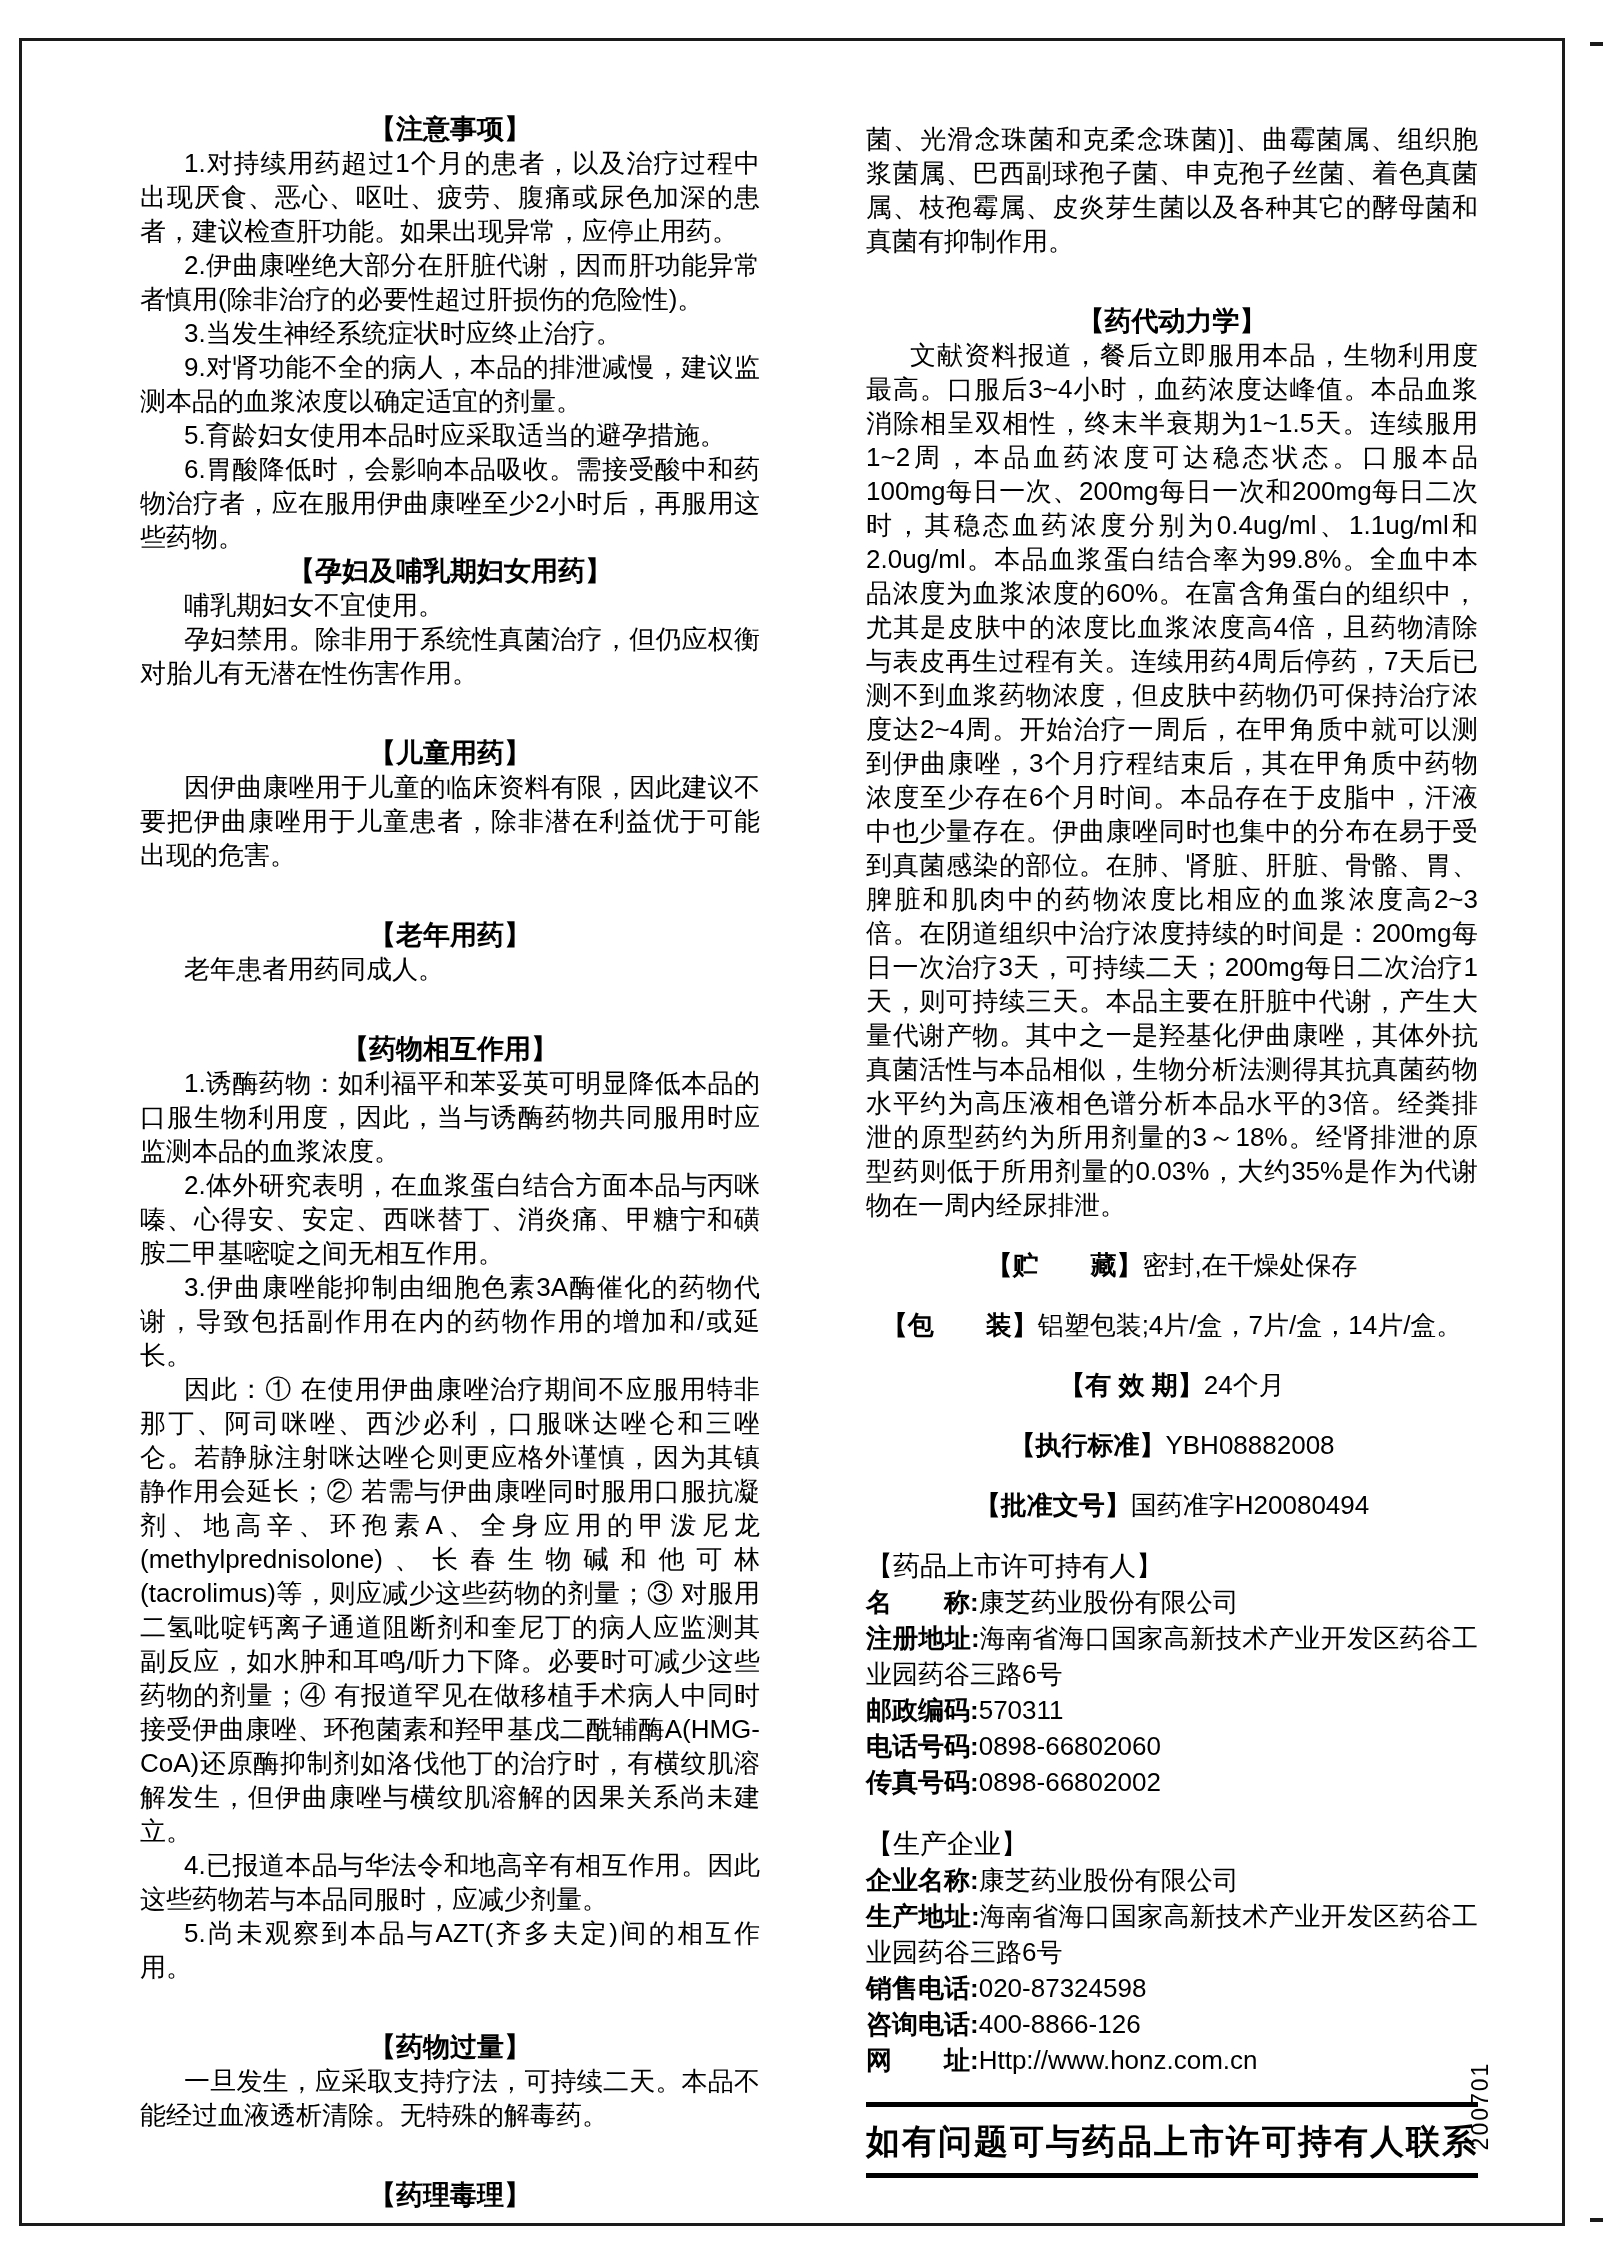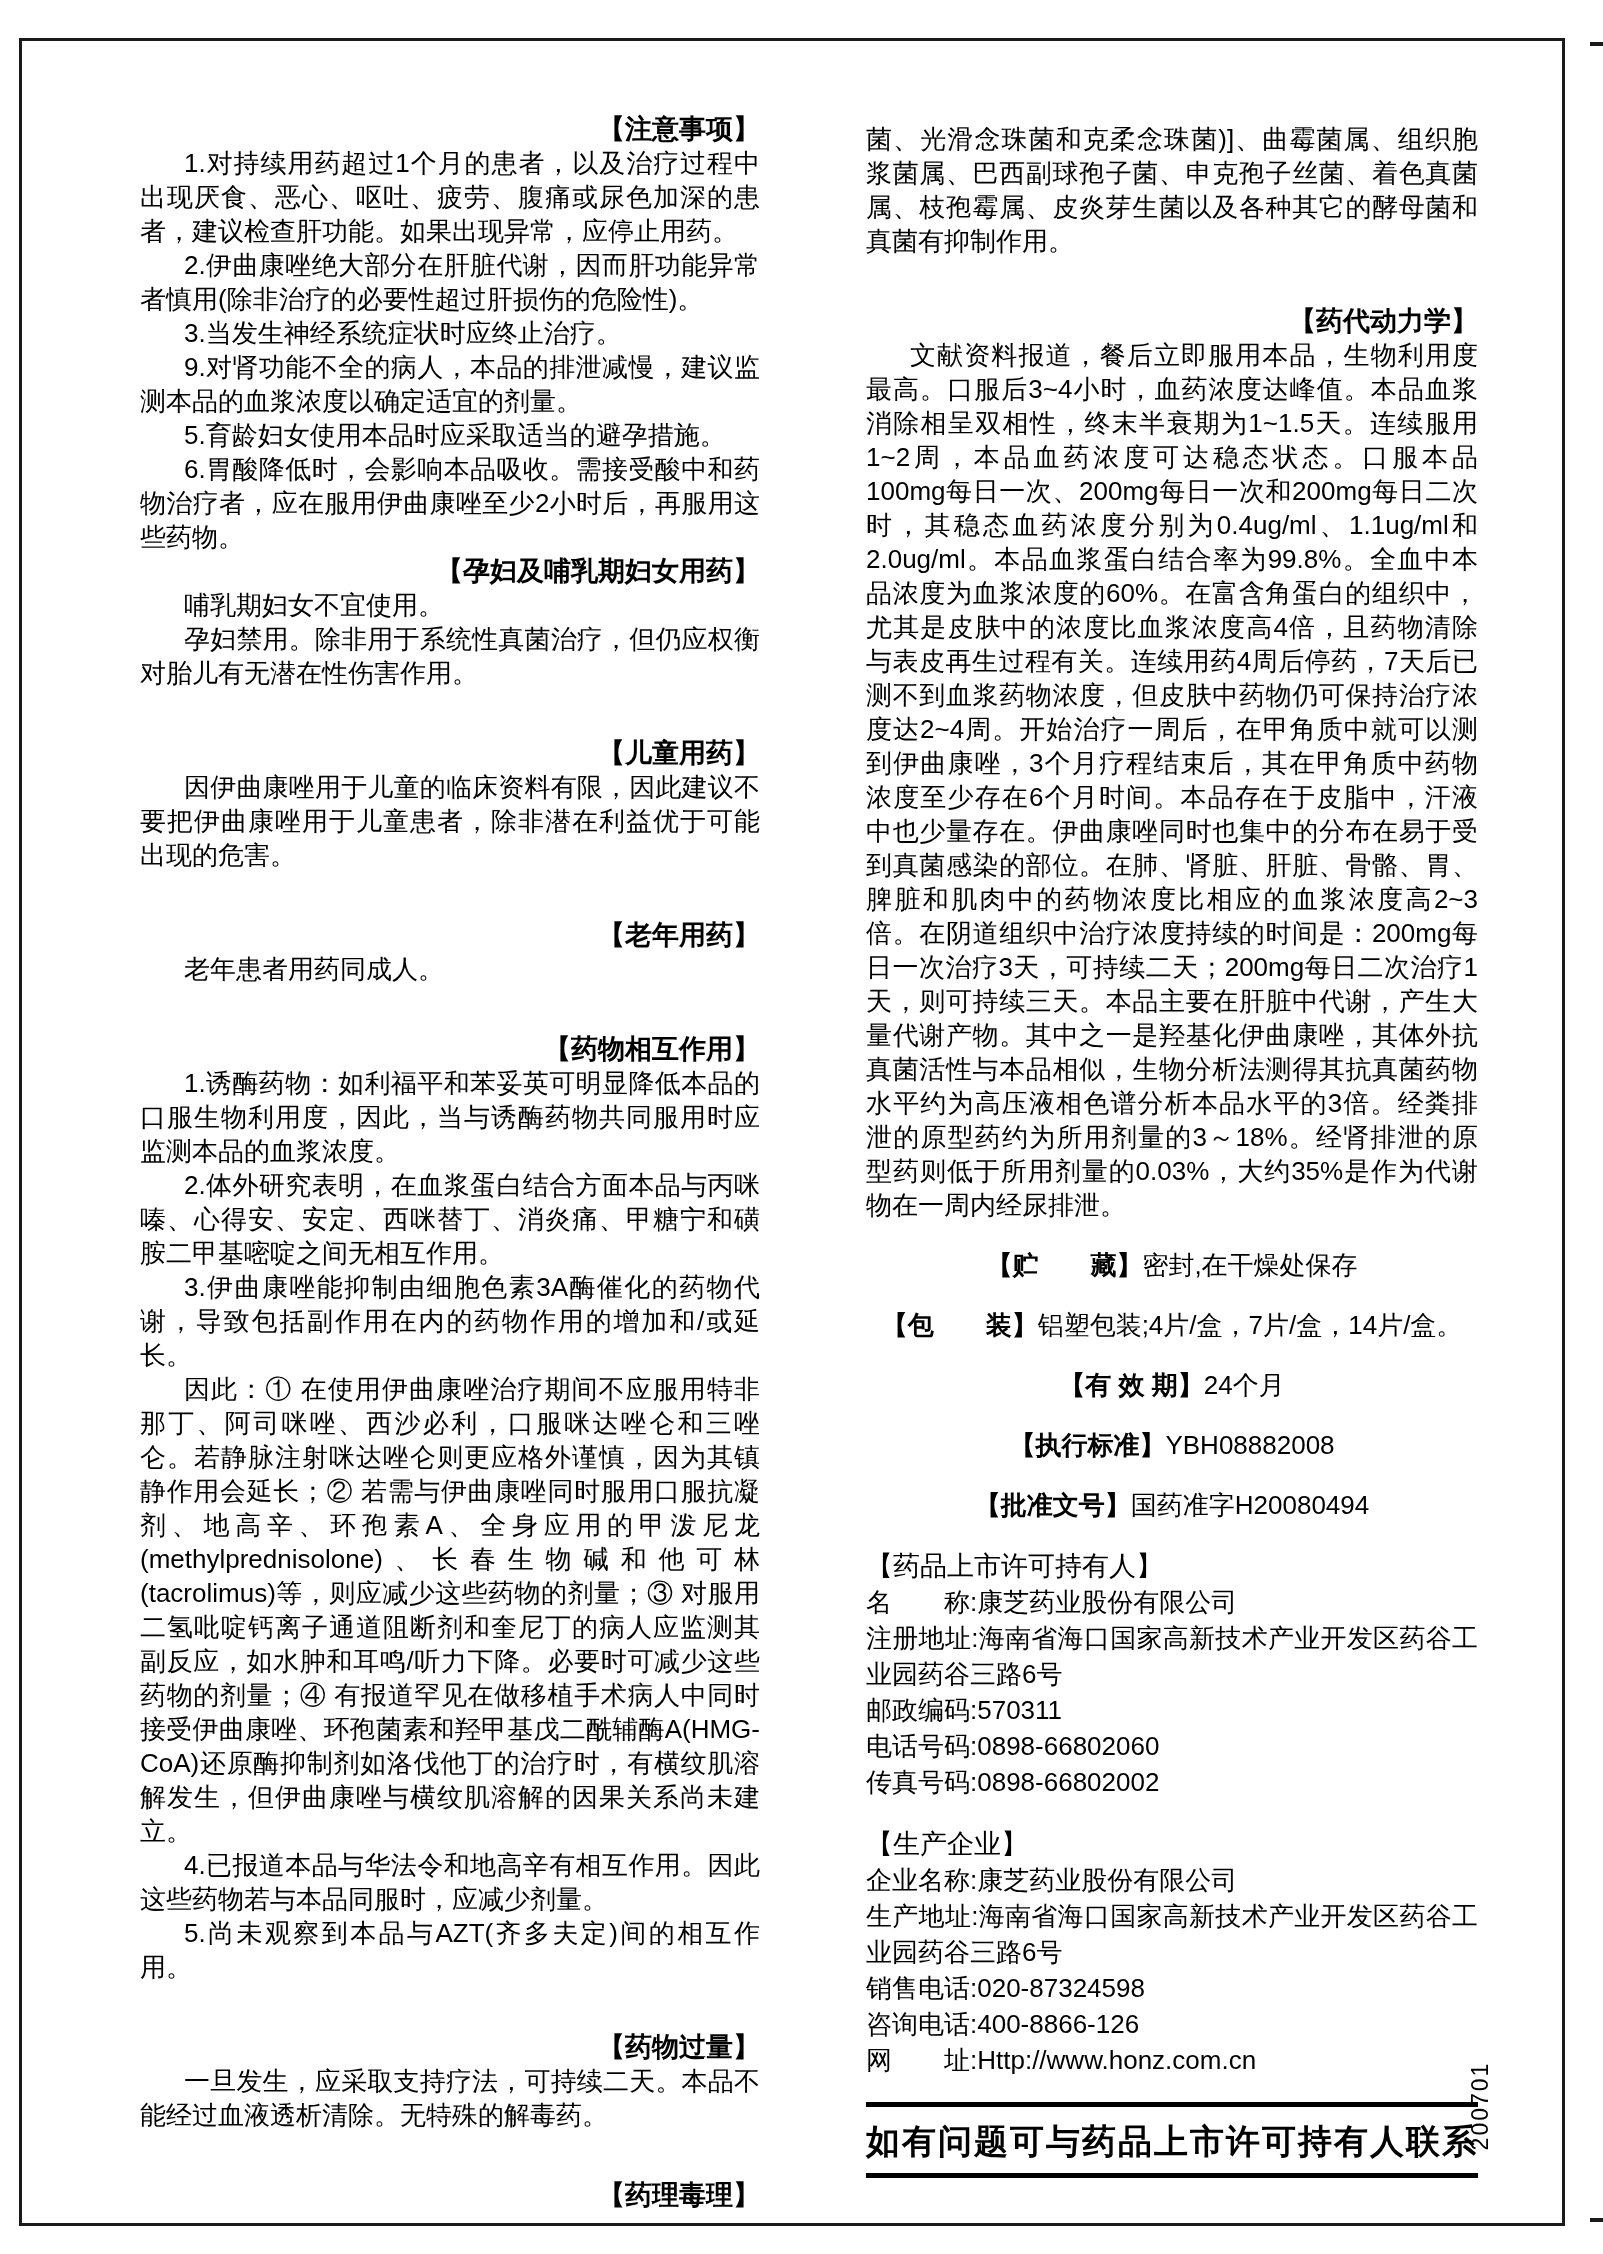--- a/index.html
+++ b/index.html
@@ -6,31 +6,31 @@
   .page{position:relative;width:1603px;height:2254px;background:#ffffff;overflow:hidden;
         font-family:"Liberation Sans",sans-serif;color:#000;}
   .frame{position:absolute;left:19px;top:38px;width:1546px;height:2188px;
          border:3px solid #1a1a1a;box-sizing:border-box;}
   .tick{position:absolute;right:0;width:13px;height:4px;background:#1a1a1a;}
   .tick-top{top:42px;}
   .tick-bottom{top:2218px;}
   .col{position:absolute;font-size:26px;line-height:34px;text-align:justify;color:#000;}
   .col-left{left:140px;top:112px;width:620px;}
   .col-right{left:866px;top:122px;width:612px;}
-  .sec-heading{margin:0;font-size:27px;font-weight:bold;line-height:34px;text-align:right;}
+  .sec-heading{margin:0;font-size:27px;font-weight:bold;line-height:34px;text-align:center;}
   .gap{margin-top:46px;}
   .gap-sm{margin-top:26px;}
   .para{margin:0;text-indent:44px;}
   .noindent{text-indent:0;}
   .kv-row{margin-top:26px;text-align:center;}
   .kv-label{font-weight:bold;}
   .block{margin-top:26px;}
   .block-heading{margin:0;font-size:27px;font-weight:normal;line-height:36px;text-align:left;}
   .info-row{text-align:left;line-height:36px;text-align:justify;}
-  .info-label{font-weight:normal;}
+  .info-label{font-weight:bold;}
   .rule{height:5px;background:#000;}
   .rule1{margin-top:24px;}
   .rule2{margin-top:6px;}
   .notice{margin:12px 0 10px 0;font-size:34px;line-height:44px;font-weight:bold;
           letter-spacing:2px;text-align:center;white-space:nowrap;}
   .batch{position:absolute;left:1425px;top:2093px;width:110px;height:26px;
          transform:rotate(-90deg);transform-origin:center;font-size:23px;
          letter-spacing:2px;color:#000;text-align:center;}
 </style>
 </head>

